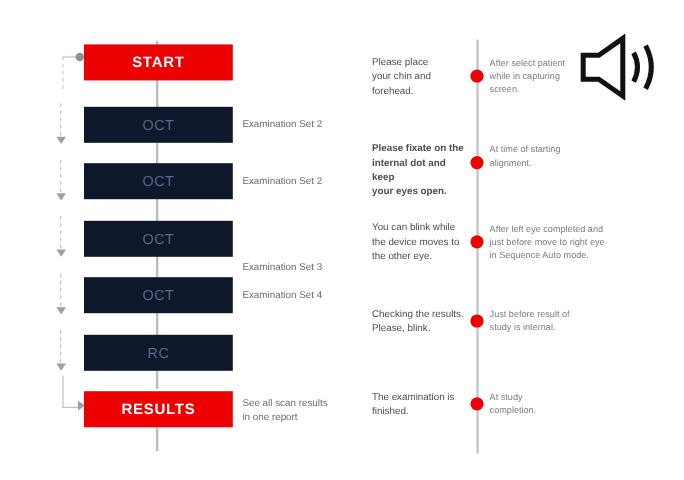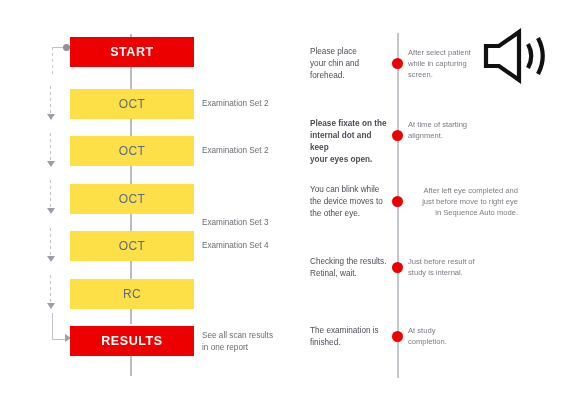--- a/index.html
+++ b/index.html
@@ -45,21 +45,21 @@
     z-index: 3;
   }
   .node.terminal {
     background: #ec0000;
     color: #ffffff;
     font-weight: bold;
     font-size: 12.5px;
     letter-spacing: 0.6px;
   }
   .node.step {
-    background: #fde047;
+    background: #0f172a;
     color: #5a6a8a;
     font-size: 12px;
     letter-spacing: 0.4px;
   }
 
   .side-label {
     position: absolute;
     left: 202px;
     width: 105px;
     font-size: 8.2px;
@@ -313,28 +313,28 @@
     <div class="tl-dot" style="top:12px;"></div>
     <div class="tl-right" style="top: 1px; white-space: pre-line;">At time of starting
 alignment.</div>
   </div>
 
   <div class="tl-row" style="top:184px;">
     <div class="tl-left" style="top: 0px; white-space: pre-line;">You can blink while
 the device moves to
 the other eye.</div>
     <div class="tl-dot" style="top:12px;"></div>
-    <div class="tl-right" style="top: 1px; white-space: pre-line; text-align: right;">After left eye completed and
+    <div class="tl-right" style="top: 1px; white-space: pre-line;">After left eye completed and
 just before move to right eye
 in Sequence Auto mode.</div>
   </div>
 
   <div class="tl-row" style="top:256px;">
     <div class="tl-left" style="top: 0px; white-space: pre-line;">Checking the results.
-Retinal, wait.</div>
+Please, blink.</div>
     <div class="tl-dot" style="top:6px;"></div>
     <div class="tl-right" style="top: 0px; white-space: pre-line;">Just before result of
 study is internal.</div>
   </div>
 
   <div class="tl-row" style="top:325px;">
     <div class="tl-left" style="top: 0px; white-space: pre-line;">The examination is
 finished.</div>
     <div class="tl-dot" style="top:6px;"></div>
     <div class="tl-right" style="top: 0px; white-space: pre-line;">At study

